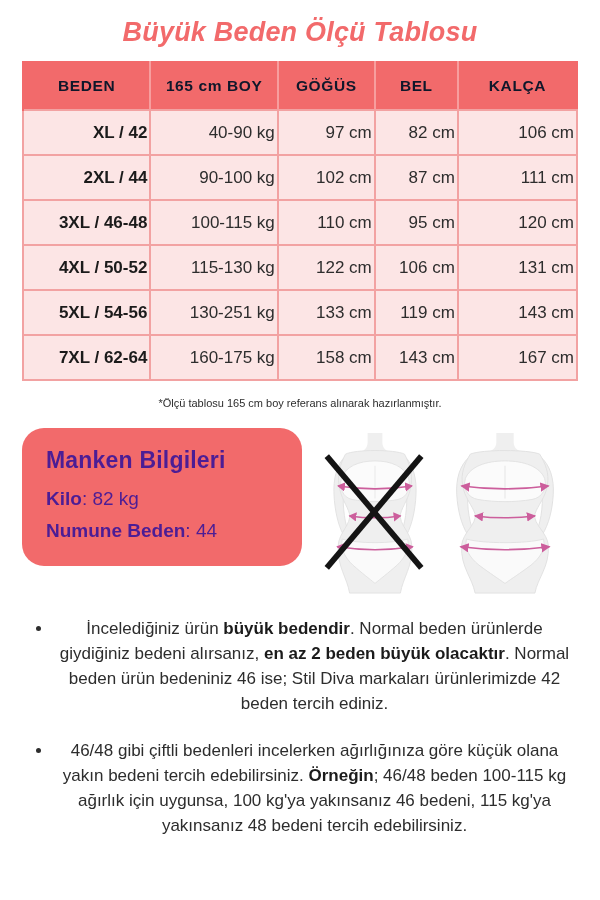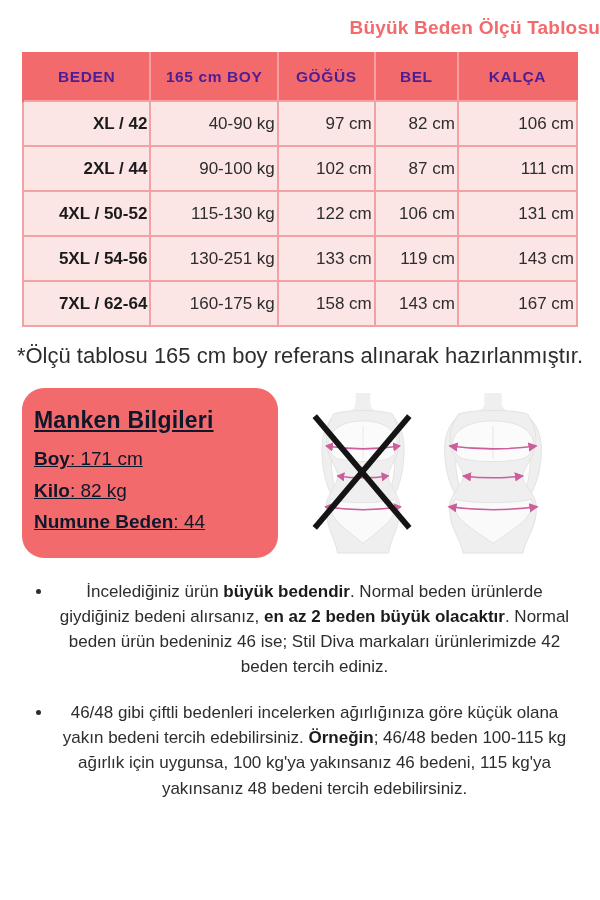--- a/index.html
+++ b/index.html
@@ -12,48 +12,48 @@
     --measure:#CC5E9C;
     --body-gray:#EFEFEF;
     --body-line:#E1E1E1;
   }
   html,body{margin:0;padding:0;}
   body{
     width:600px;height:900px;overflow:hidden;background:#fff;
     font-family:"Liberation Sans",sans-serif;color:var(--ink);
   }
   .page-title{
-    margin:17px 0 13px;text-align:right;
-    font-size:19px;font-weight:bold;color:var(--coral);letter-spacing:.2px;
+    margin:17px 0 13px;text-align:center;
+    font-size:27px;font-weight:bold;color:var(--coral);letter-spacing:.2px;font-style:italic;
   }
   table.size-table{
     width:556px;margin:0 22px;border-collapse:collapse;table-layout:fixed;
     border:2px solid var(--coral);
   }
   .size-table th{
-    background:var(--coral);color:#4c1d95;
+    background:var(--coral);color:#0f172a;
     font-size:15.5px;font-weight:bold;letter-spacing:.6px;
     padding:14px 2px;border-left:2px solid var(--head-sep);
   }
   .size-table th:first-child{border-left:2px solid var(--coral);}
   .size-table td{
     background:var(--cell-pink);text-align:right;
     font-size:17px;padding:11.5px 2px;
     border:2px solid var(--grid-pink);color:var(--ink);
   }
   .size-table td:first-child{font-weight:bold;color:var(--ink-bold);}
   .footnote{
-    margin:16px 0 0;text-align:center;font-size:22px;color:var(--ink);
+    margin:16px 0 0;text-align:center;font-size:11px;color:var(--ink);
   }
   .info-row{
     display:flex;align-items:flex-start;margin:19px 22px 0;
   }
   .model-box{
-    background:var(--coral);color:#0f172a;border-radius:22px;
-    width:232px;padding:19px 12px 18px;flex:none;text-decoration:underline;
+    background:var(--coral);color:#4c1d95;border-radius:22px;
+    width:232px;padding:19px 24px 18px;flex:none;
   }
   .model-box h2{margin:0 0 11px;font-size:23px;font-weight:bold;letter-spacing:.2px;}
   .model-box p{margin:3px 0;font-size:19px;line-height:1.5;}
   .model-box b{font-weight:bold;}
   .figures{
     flex:1;display:flex;justify-content:center;gap:14px;padding-top:3px;
   }
   .figures svg{display:block;}
   ul.notes{
     margin:21px 26px 0 30px;padding-left:23px;
@@ -94,20 +94,27 @@
         <td>106 cm</td>
       </tr>
       <tr>
         <td>2XL / 44</td>
         <td>90-100 kg</td>
         <td>102 cm</td>
         <td>87 cm</td>
         <td>111 cm</td>
       </tr>
       <tr>
+        <td>3XL / 46-48</td>
+        <td>100-115 kg</td>
+        <td>110 cm</td>
+        <td>95 cm</td>
+        <td>120 cm</td>
+      </tr>
+      <tr>
         <td>4XL / 50-52</td>
         <td>115-130 kg</td>
         <td>122 cm</td>
         <td>106 cm</td>
         <td>131 cm</td>
       </tr>
       <tr>
         <td>5XL / 54-56</td>
         <td>130-251 kg</td>
         <td>133 cm</td>
@@ -123,21 +130,20 @@
       </tr>
     </tbody>
 </table>
 
 <p class="footnote">*Ölçü tablosu 165 cm boy referans alınarak hazırlanmıştır.</p>
 
 <div class="info-row">
   <div class="model-box">
     <h2>Manken Bilgileri</h2>
     <div>
-        <p><b>Boy</b>: 171 cm</p>
         <p><b>Kilo</b>: 82 kg</p>
         <p><b>Numune Beden</b>: 44</p>
       </div>
   </div>
   <div class="figures">
 
     <svg width="116" height="164" viewBox="0 0 120 170" aria-hidden="true">
       <defs>
         <marker id="ah" markerWidth="7" markerHeight="7" refX="5.2" refY="3" orient="auto-start-reverse">
           <path d="M0,0 L6,3 L0,6 Z" fill="#CC5E9C"></path>

